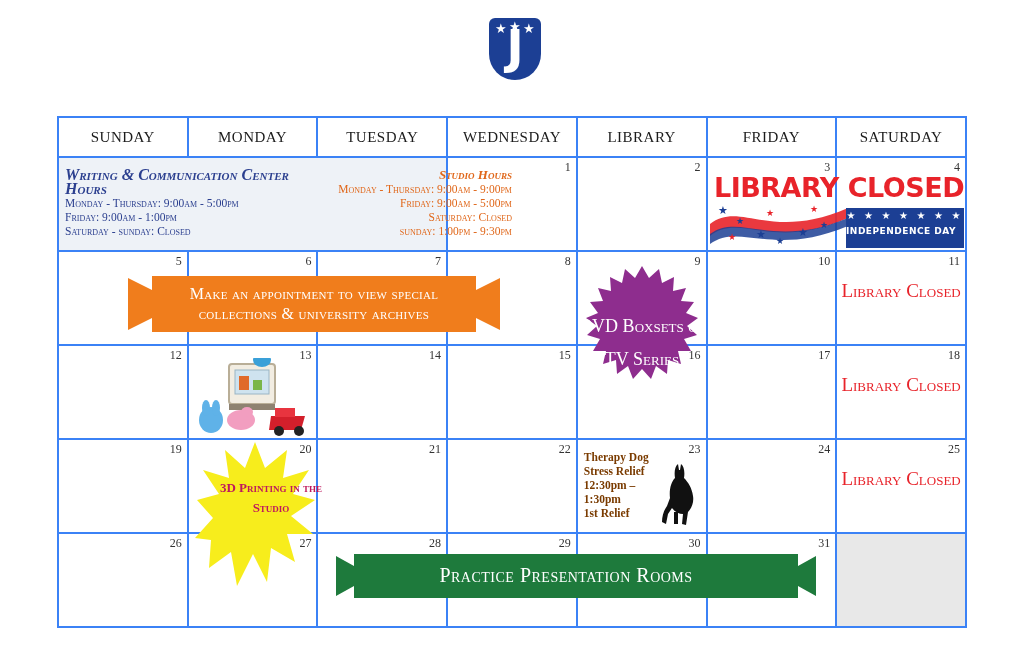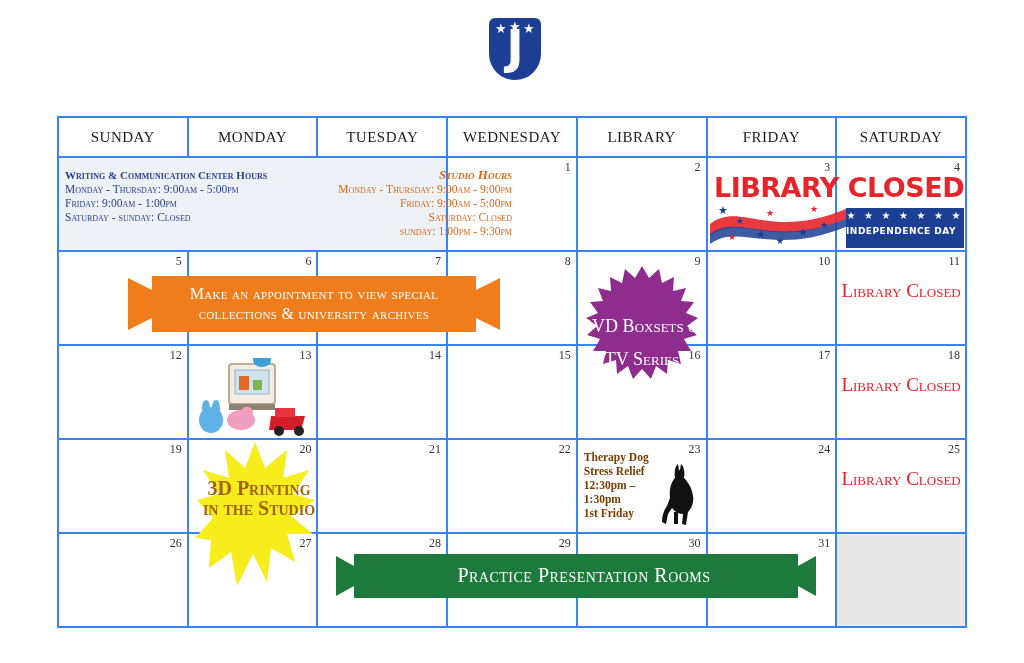--- a/index.html
+++ b/index.html
@@ -119,22 +119,23 @@
   .hours {
     position: absolute;
     left: 6px; top: 10px;
     width: 250px;
     color: #2b3f8f;
     font-size: 11.5px;
     line-height: 14px;
     font-variant: small-caps;
   }
   .hours .h-title {
-    font-weight: bold;
-    font-size: 11px;
+    font-style: italic;
+    font-weight: bold;
+    font-size: 16px;
   }
   .studio {
     position: absolute;
     left: 258px; top: 10px;
     width: 195px;
     text-align: right;
     color: #e0671a;
     font-size: 11.5px;
     line-height: 14px;
     font-variant: small-caps;
@@ -247,43 +248,43 @@
     position: absolute;
     left: 195px;
     top: 442px;
     width: 120px;
     height: 148px;
     z-index: 6;
   }
   .yellow-burst svg { position: absolute; left: 0; top: 0; }
   .yellow-burst .yb-text {
     position: absolute;
-    left: 4px; top: 36px;
+    left: 16px; top: 36px;
     width: 120px;
     text-align: center;
-    color: #a16207;
-    font-size: 20px;
+    color: #be185d;
+    font-size: 13px;
     line-height: 20px;
     font-variant: small-caps;
     font-weight: bold;
   }
 
   
   .green-banner {
     position: absolute;
     left: 336px;
     top: 554px;
     width: 480px;
     height: 44px;
     z-index: 6;
   }
   .green-banner svg { position: absolute; left: 0; top: 0; }
   .green-banner .gb-text {
     position: absolute;
-    left: 28px; top: 10px;
+    left: 10px; top: 10px;
     width: 440px;
     text-align: center;
     color: #ffffff;
     font-size: 20px;
     font-variant: small-caps;
     letter-spacing: 0.5px;
   }
 
   
   .sat-closed {
@@ -463,21 +464,21 @@
       <td>
         <span class="daynum">22</span>
       </td>
       <td>
         <span class="daynum">23</span>
         <div class="therapy">
           <div>Therapy Dog</div>
           <div>Stress Relief</div>
           <div>12:30pm –</div>
           <div>1:30pm</div>
-          <div>1st Friday</div>
+          <div>1st Relief</div>
         </div>
         <div class="dog">
           <svg width="52" height="68" viewBox="0 0 52 68">
             <path d="M30 4 C27 6 26 12 27 18 C23 22 21 30 22 38 L19 46
                      C16 50 14 56 14 62 L18 64 L20 54 L24 48
                      C27 52 31 54 35 54 L34 64 L38 65 L40 52
                      C44 48 46 42 45 36 C44 28 40 22 36 18
                      C37 12 36 6 33 4 L32 10 L31 10 Z" fill="#111111"></path>
             <path d="M26 52 L26 64 L30 64 L30 52 Z" fill="#111111"></path>
           </svg>

